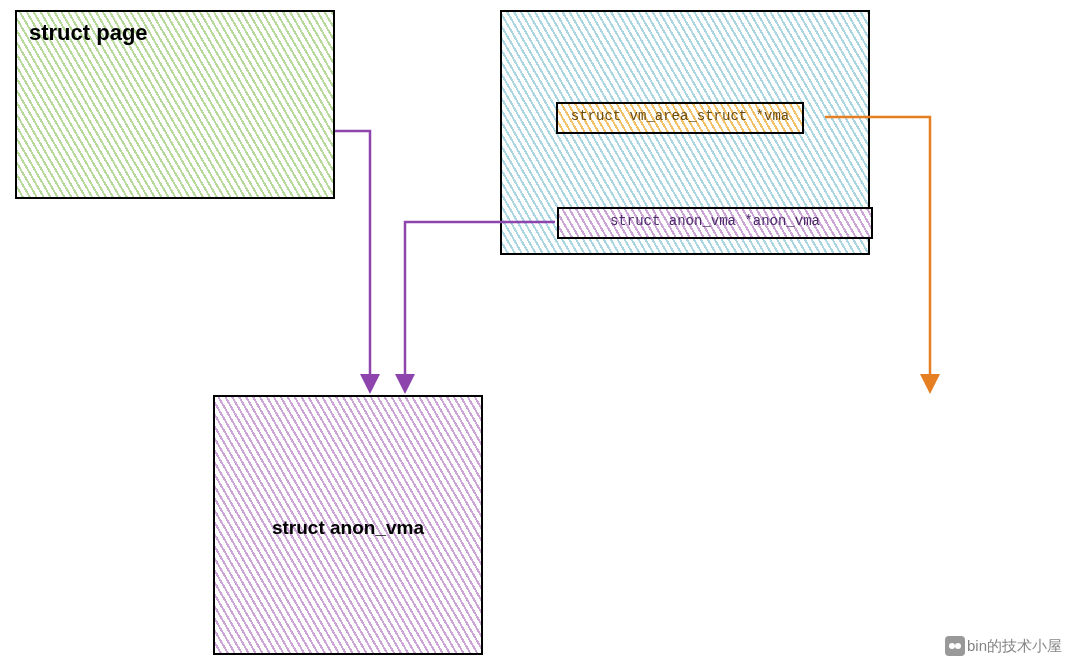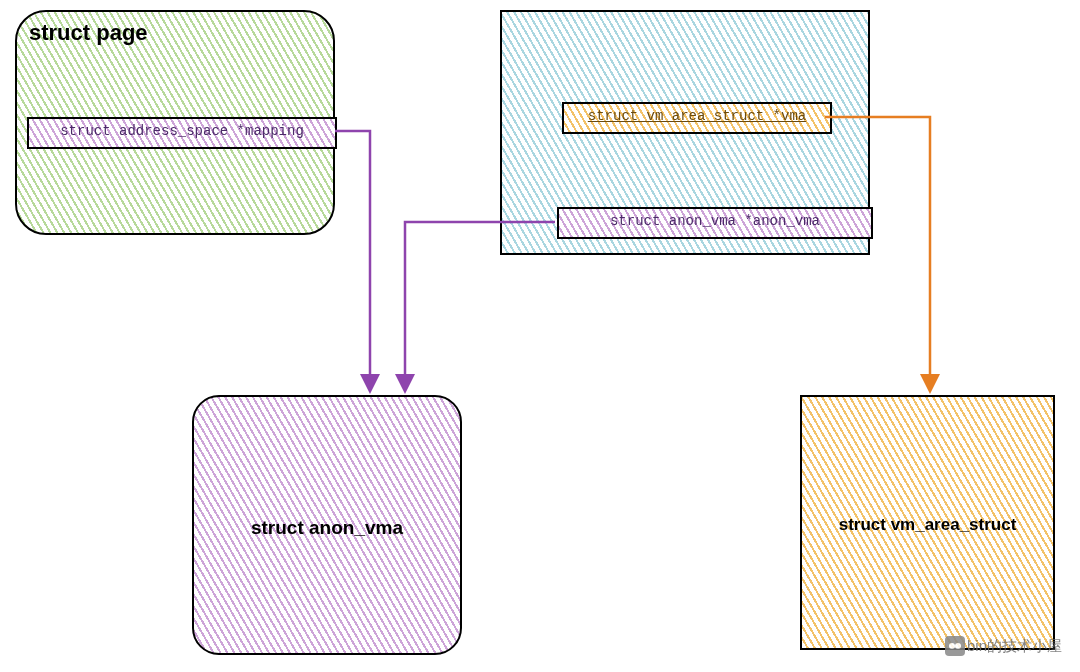--- a/index.html
+++ b/index.html
@@ -124,37 +124,33 @@
   }
   .watermark .wm-icon::after {
     width: 6px; height: 6px; right: 4px; top: 7px;
   }
 </style>
 </head>
 <body>
 
 <div class="canvas">
 
-  <div class="box hatch-green" style="left:15px; top:10px; width:320px; height:225px;border-radius:31px;">
+  <div class="box hatch-green" style="left:15px; top:10px; width:320px; height:189px;">
     <div class="title">struct page</div>
-    <div class="field hatch-purple" style="left:10px; top:105px; width:310px; height:32px; color:#4b2b68;">struct address_space *mapping</div>
   </div>
 
   <div class="box hatch-blue" style="left:500px; top:10px; width:370px; height:245px;">
-    <div class="field hatch-orange" style="left:60px; top:90px; width:270px; height:32px; color:#6a4a0f;text-decoration:underline;">struct vm_area_struct *vma</div>
+    <div class="field hatch-orange" style="left:54px; top:90px; width:248px; height:32px; color:#6a4a0f;">struct vm_area_struct *vma</div>
     <div class="field hatch-purple" style="left:55px; top:195px; width:316px; height:32px; color:#4b2b68;">struct anon_vma *anon_vma</div>
   </div>
 
-  <div class="box hatch-purple" style="left:192px; top:395px; width:270px; height:260px;border-radius:27px;">
+  <div class="box hatch-purple" style="left:213px; top:395px; width:270px; height:260px;">
     <div class="center-label" style="top:120px; font-size:19px;">struct anon_vma</div>
   </div>
 
-  <div class="box hatch-orange" style="left:800px; top:395px; width:255px; height:255px;">
-    <div class="center-label" style="top:118px; font-size:17px;">struct vm_area_struct</div>
-  </div>
 
   <svg class="connectors">
     <defs>
       <marker id="arrow-purple" viewBox="0 0 10 10" refX="8" refY="5" markerWidth="8" markerHeight="8" orient="auto-start-reverse">
         <path d="M 0 0 L 10 5 L 0 10 z" fill="#8e44ad"></path>
       </marker>
       <marker id="arrow-orange" viewBox="0 0 10 10" refX="8" refY="5" markerWidth="8" markerHeight="8" orient="auto-start-reverse">
         <path d="M 0 0 L 10 5 L 0 10 z" fill="#e67e22"></path>
       </marker>
     </defs>

